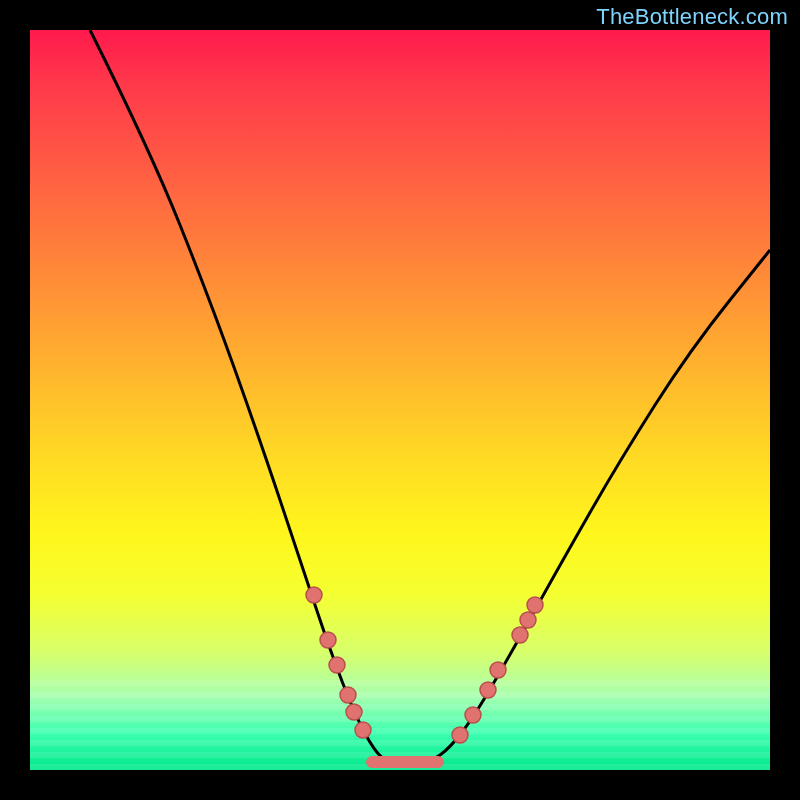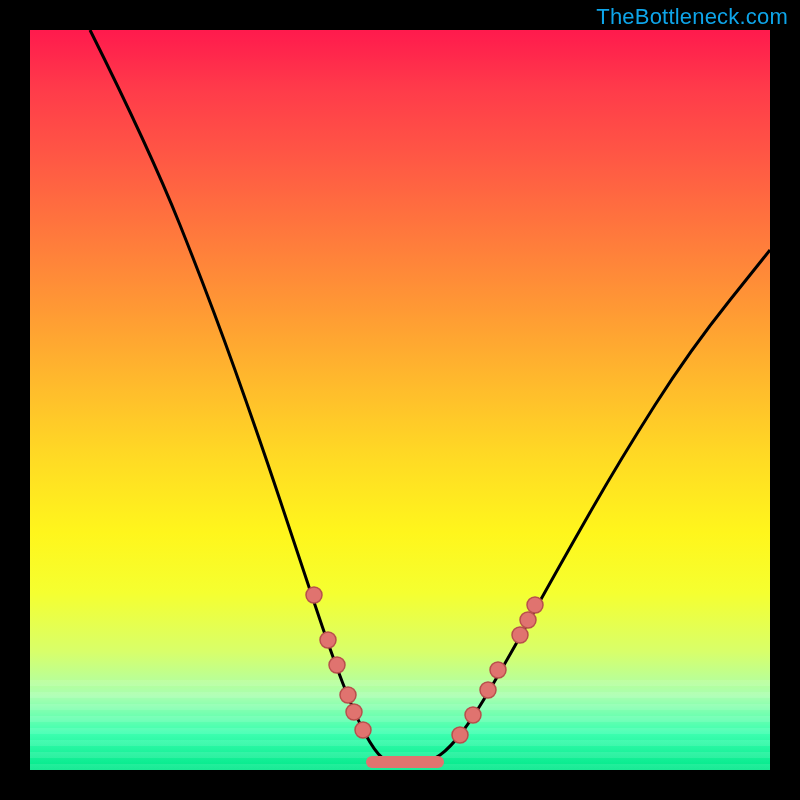--- a/index.html
+++ b/index.html
@@ -52,21 +52,21 @@
       rgba(255,255,255,0.10) 0px,
       rgba(255,255,255,0.10) 6px,
       rgba(255,255,255,0.00) 6px,
       rgba(255,255,255,0.00) 12px
     );
   }
   .watermark {
     position: absolute;
     top: 4px;
     right: 12px;
-    color: #0ea5e9;
+    color: #7dd3fc;
     font-size: 22px;
     font-weight: 500;
     letter-spacing: 0.2px;
     user-select: none;
   }
   svg.overlay {
     position: absolute;
     left: 0;
     top: 0;
     width: 740px;

